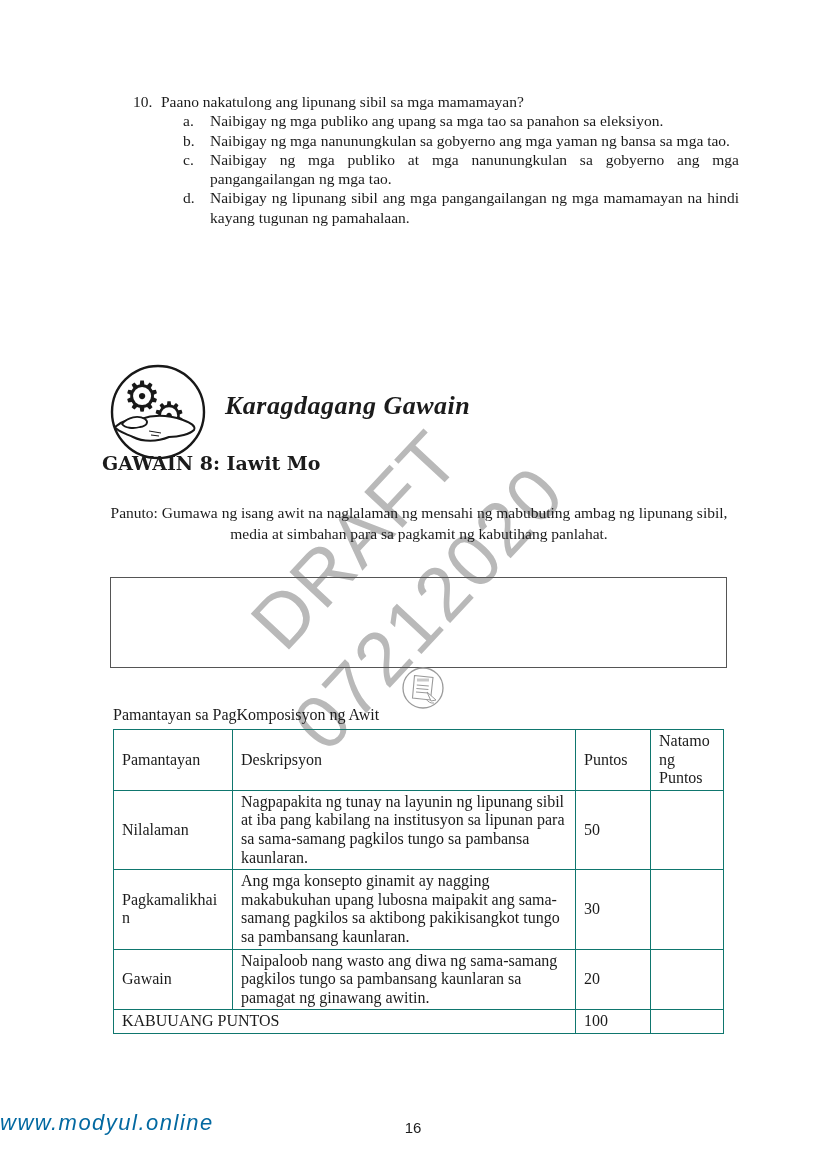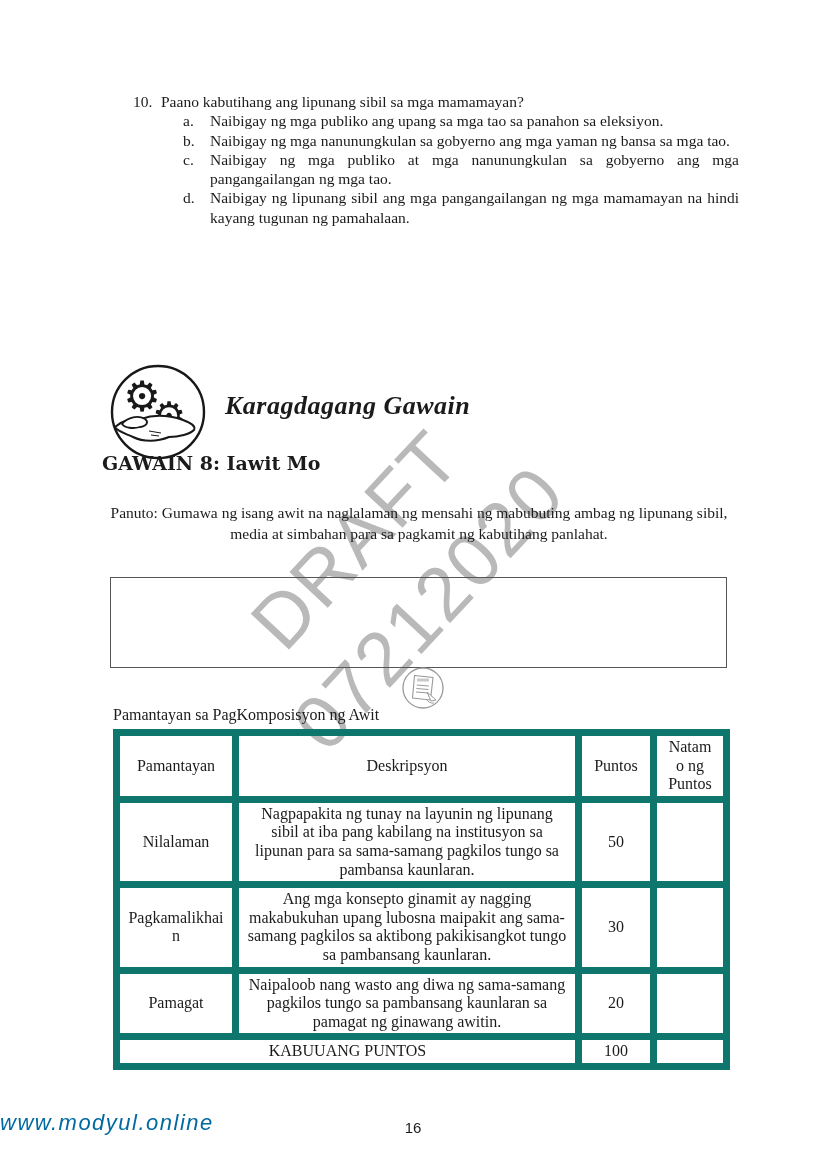--- a/index.html
+++ b/index.html
@@ -39,22 +39,22 @@
   
   .write-box{position:absolute;left:110px;top:577px;width:615px;height:89px;
              border:1px solid #555;background:transparent;}
   .writing-icon{position:absolute;left:400px;top:665px;width:46px;height:46px;}
 
   
   .rubric-title{position:absolute;left:113px;top:706px;font-size:16px;}
   .rubric-table{position:absolute;left:113px;top:729px;width:610px;
                 border-collapse:collapse;table-layout:fixed;
                 font-size:16px;line-height:18.6px;}
-  .rubric-table td,.rubric-table th{border:7px solid #0f766e;padding:2px 8px;
-                font-weight:normal;text-align:center;vertical-align:middle;
+  .rubric-table td,.rubric-table th{border:1px solid #0f766e;padding:2px 8px;
+                font-weight:normal;text-align:left;vertical-align:middle;
                 overflow-wrap:break-word;}
   .rubric-table th{vertical-align:middle;}
   .col-pam{width:119px;} .col-desc{width:343px;} .col-pts{width:75px;} .col-nat{width:73px;}
 
   
   .footer-page{position:absolute;left:0;top:1092px;width:100%;text-align:center;
                font-family:"Liberation Sans",sans-serif;font-size:15px;color:#1b1b1b;margin-top:27px;}
   .footer-site{position:absolute;left:0;top:1110px;width:100%;text-align:left;
                font-family:"Liberation Sans",sans-serif;font-size:22px;color:#0369a1;
                letter-spacing:1.5px;font-style:italic;}
@@ -67,21 +67,21 @@
   <div class="watermark">
     <div>DRAFT</div>
     <div>07212020</div>
   </div>
 
   <div class="content">
 
     <div class="question-block">
       <div class="q-line">
         <span class="q-num">10.</span>
-        <span class="q-text">Paano kabutihang ang lipunang sibil sa mga mamamayan?</span>
+        <span class="q-text">Paano nakatulong ang lipunang sibil sa mga mamamayan?</span>
       </div>
       <div class="option">
         <span class="opt-letter">a.</span>
         <span class="opt-text">Naibigay ng mga publiko ang upang sa mga tao sa panahon sa eleksiyon.</span>
       </div>
       <div class="option">
         <span class="opt-letter">b.</span>
         <span class="opt-text">Naibigay ng mga nanunungkulan sa gobyerno ang mga yaman ng bansa sa mga tao.</span>
       </div>
       <div class="option">
@@ -143,21 +143,21 @@
           <td>50</td>
           <td></td>
         </tr>
         <tr>
           <td>Pagkamalikhain</td>
           <td>Ang mga konsepto ginamit ay nagging makabukuhan upang lubosna maipakit ang sama-samang pagkilos sa aktibong pakikisangkot tungo sa pambansang kaunlaran.</td>
           <td>30</td>
           <td></td>
         </tr>
         <tr>
-          <td>Pamagat</td>
+          <td>Gawain</td>
           <td>Naipaloob nang wasto ang diwa ng sama-samang pagkilos tungo sa pambansang kaunlaran sa pamagat ng ginawang awitin.</td>
           <td>20</td>
           <td></td>
         </tr>
         <tr>
           <td colspan="2">KABUUANG PUNTOS</td>
           <td>100</td>
           <td></td>
         </tr>
       </tbody>

